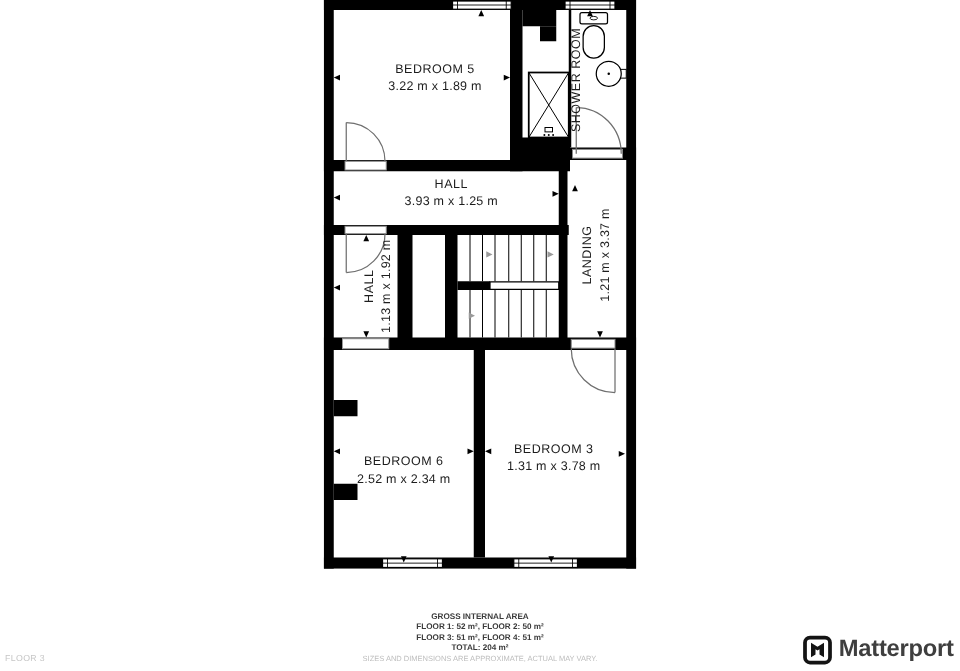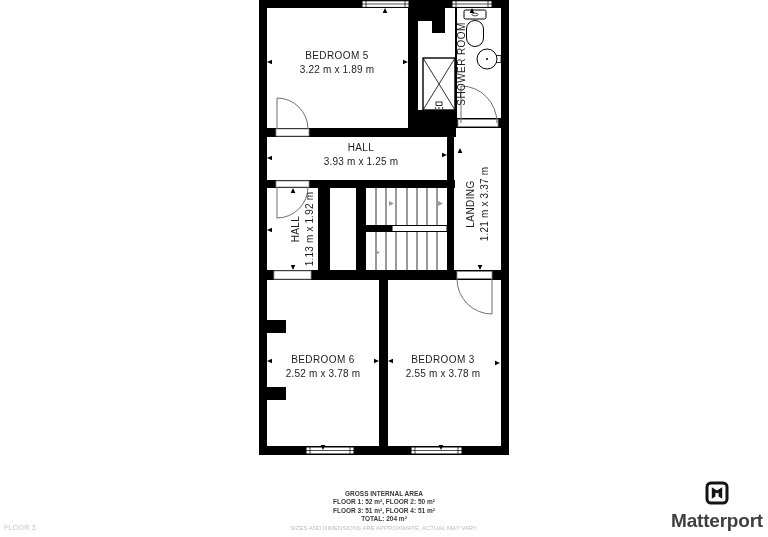--- a/index.html
+++ b/index.html
@@ -21,21 +21,21 @@
     position:absolute;left:50%;transform:translateX(-50%);top:490px;
     text-align:center;font-size:6.5px;line-height:8.4px;color:#3a3a3a;
     font-weight:bold;white-space:nowrap;
   }
   .footer-center .disclaimer{color:#bdbdbd;font-weight:normal;font-size:6px;}
   .floor-tag{
     position:absolute;left:4px;bottom:6px;font-size:7px;color:#c6c6c6;
     letter-spacing:0.3px;
   }
   .brand{
-    position:absolute;right:5px;bottom:5px;display:flex;align-items:center;gap:5px;flex-direction:column;
+    position:absolute;right:5px;bottom:5px;display:flex;align-items:center;gap:5px;
   }
   .brand .wordmark{
     font-size:19px;font-weight:bold;color:#3f3f3f;letter-spacing:-0.2px;
   }
 </style>
 </head>
 <body>
 
 <svg id="plan-svg" width="250" height="455" viewBox="0 0 250 455">
 
@@ -178,21 +178,21 @@
     <polygon points="120,361 115,358.7 115,363.3"></polygon>
     <polygon points="129,361 134,358.7 134,363.3"></polygon>
     <polygon points="241,363 236,360.7 236,365.3"></polygon>
     <polygon points="64,450 61.7,445 66.3,445"></polygon>
     <polygon points="182,450 179.7,445 184.3,445"></polygon>
     <polygon points="126,8 123.7,13 128.3,13"></polygon>
     <polygon points="213,8 210.7,13 215.3,13"></polygon>
   </g>
 </svg>
 
-<div class="room-label" style="left:337px;top:49px">
+<div class="room-label" style="left:348px;top:49px">
   <div class="rname">BEDROOM 5</div>
   <div class="rdims">3.22 m x 1.89 m</div>
 </div>
 
 <div class="room-label vert" style="left:462px;top:64px">
   <div class="rname">SHOWER ROOM</div>
 </div>
 
 <div class="room-label" style="left:361px;top:141px">
   <div class="rname">HALL</div>
@@ -202,28 +202,28 @@
 <div class="room-label vert" style="left:303px;top:229px">
   <div class="rname">HALL</div>
   <div class="rdims">1.13 m x 1.92 m</div>
 </div>
 
 <div class="room-label vert" style="left:478px;top:204px">
   <div class="rname">LANDING</div>
   <div class="rdims">1.21 m x 3.37 m</div>
 </div>
 
-<div class="room-label" style="left:323px;top:353px">
+<div class="room-label" style="left:323px;top:363px">
   <div class="rname">BEDROOM 6</div>
-  <div class="rdims">2.52 m x 3.78 m</div>
+  <div class="rdims">2.52 m x 2.34 m</div>
 </div>
 
 <div class="room-label" style="left:443px;top:353px">
   <div class="rname">BEDROOM 3</div>
-  <div class="rdims">2.55 m x 3.78 m</div>
+  <div class="rdims">1.31 m x 3.78 m</div>
 </div>
 
 <div class="footer-center">
   <div>GROSS INTERNAL AREA</div>
   <div>FLOOR 1: 52 m², FLOOR 2: 50 m²</div>
   <div>FLOOR 3: 51 m², FLOOR 4: 51 m²</div>
   <div>TOTAL: 204 m²</div>
   <div class="disclaimer">SIZES AND DIMENSIONS ARE APPROXIMATE, ACTUAL MAY VARY.</div>
 </div>
 

